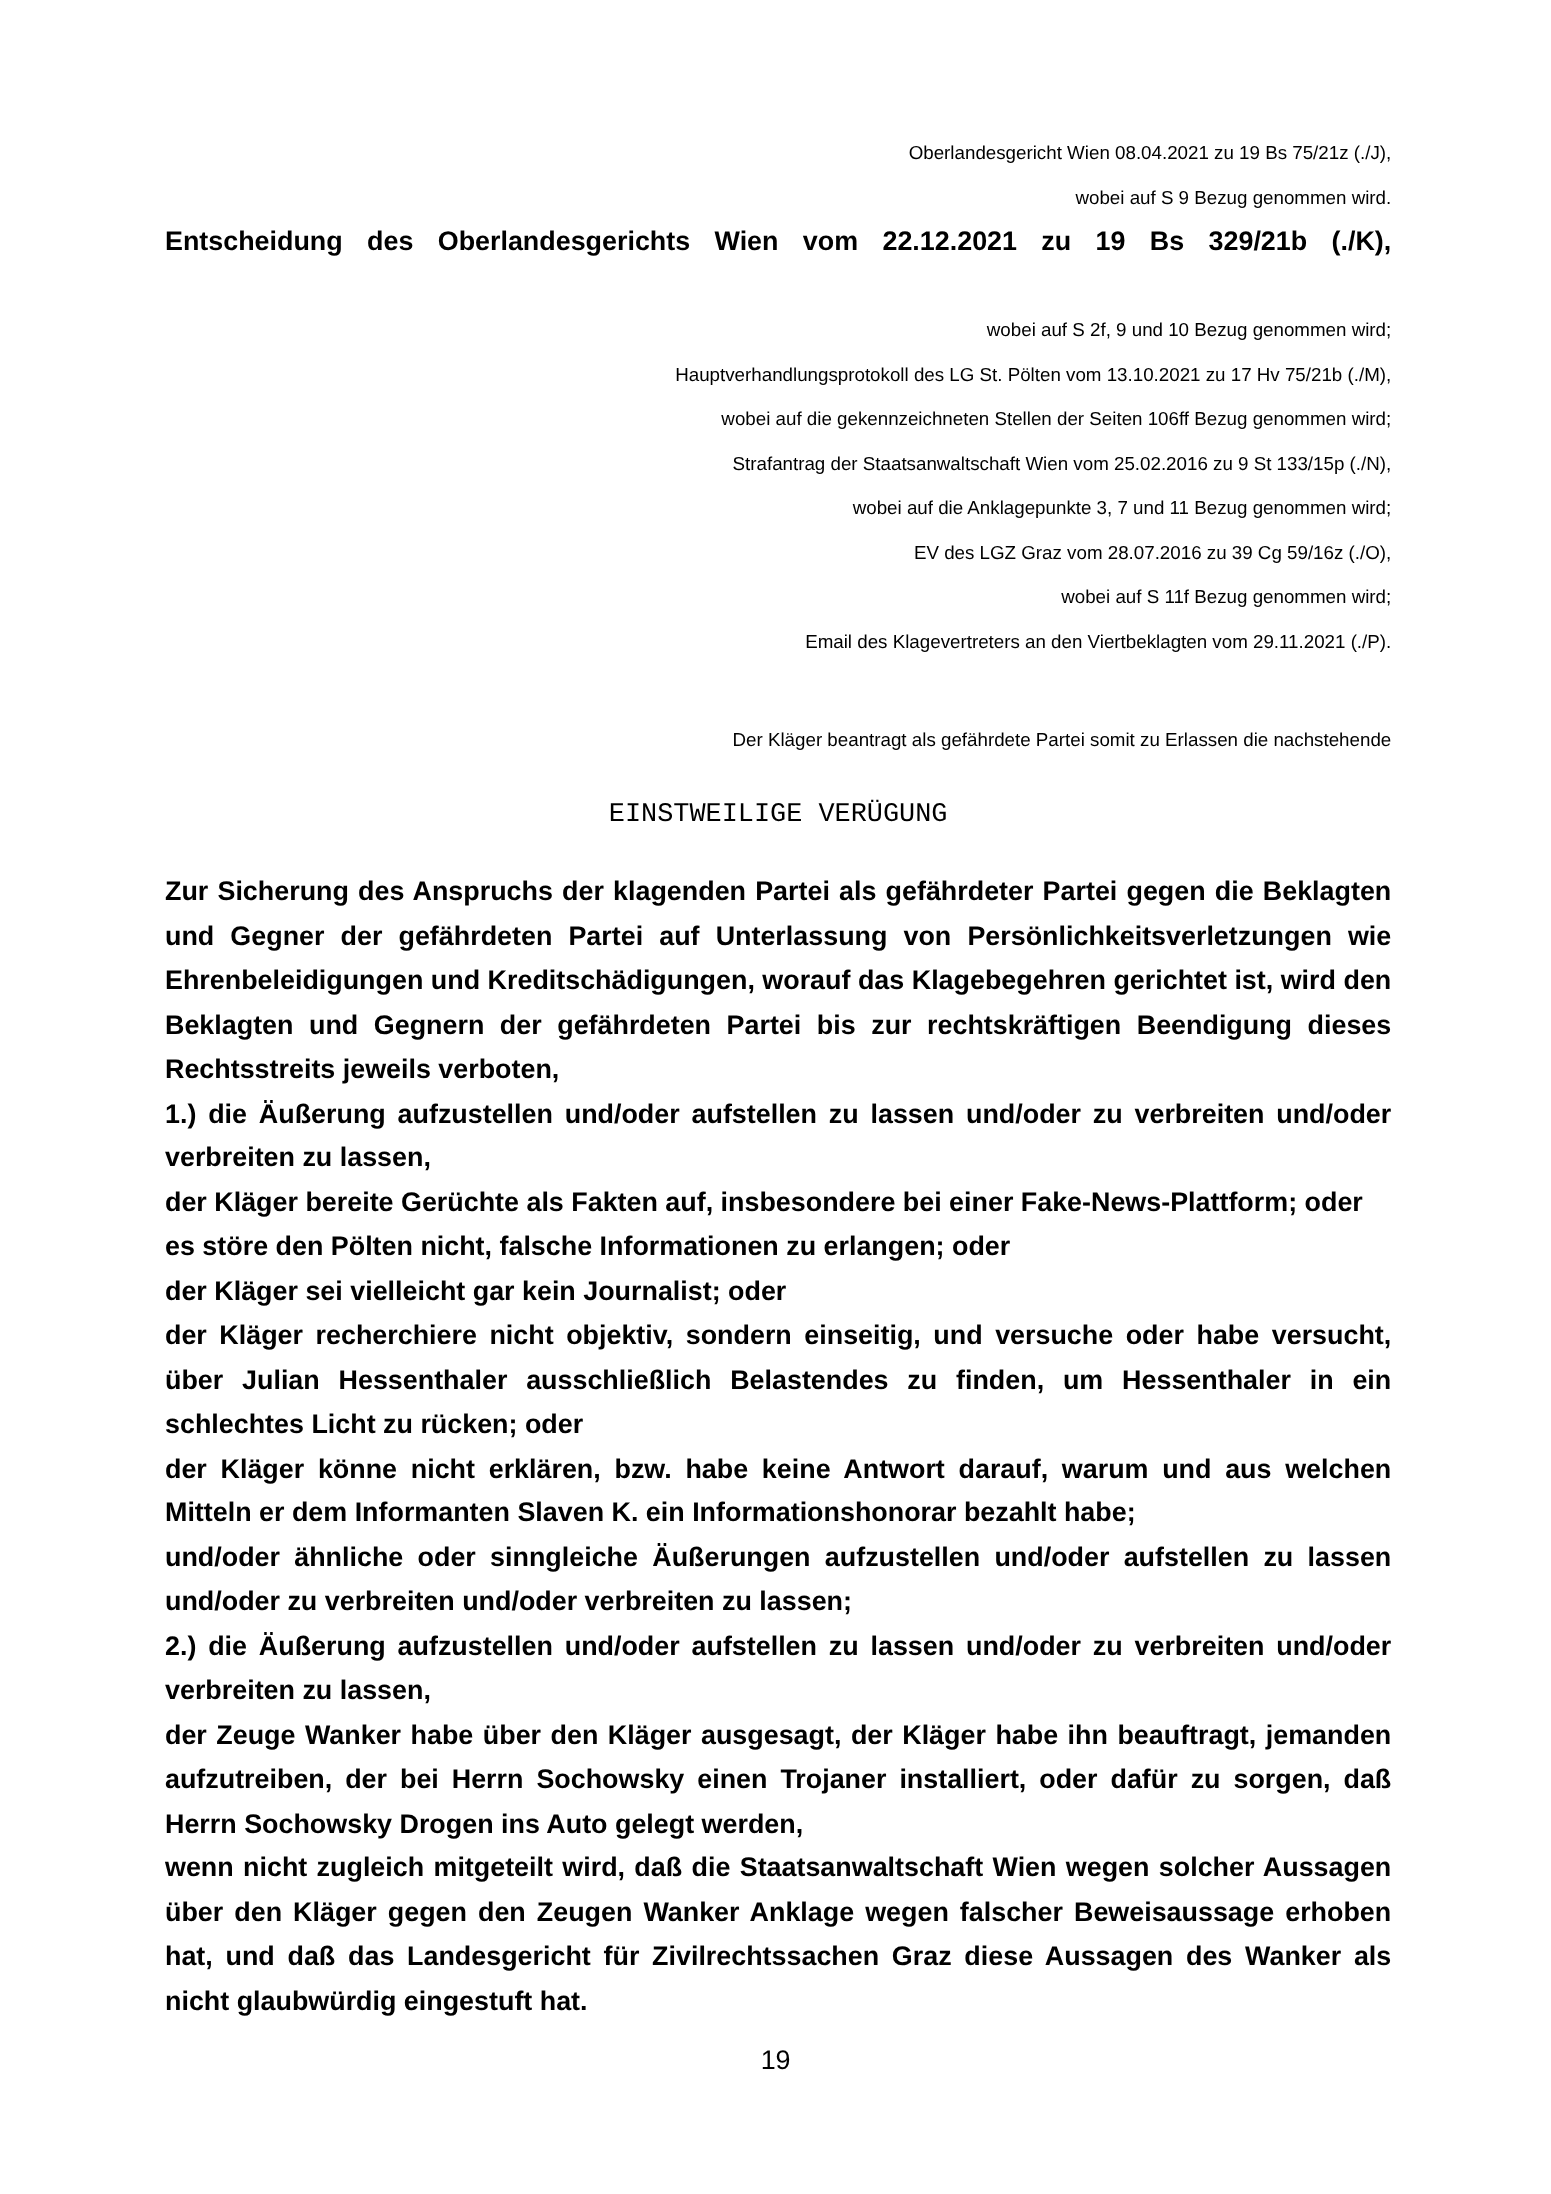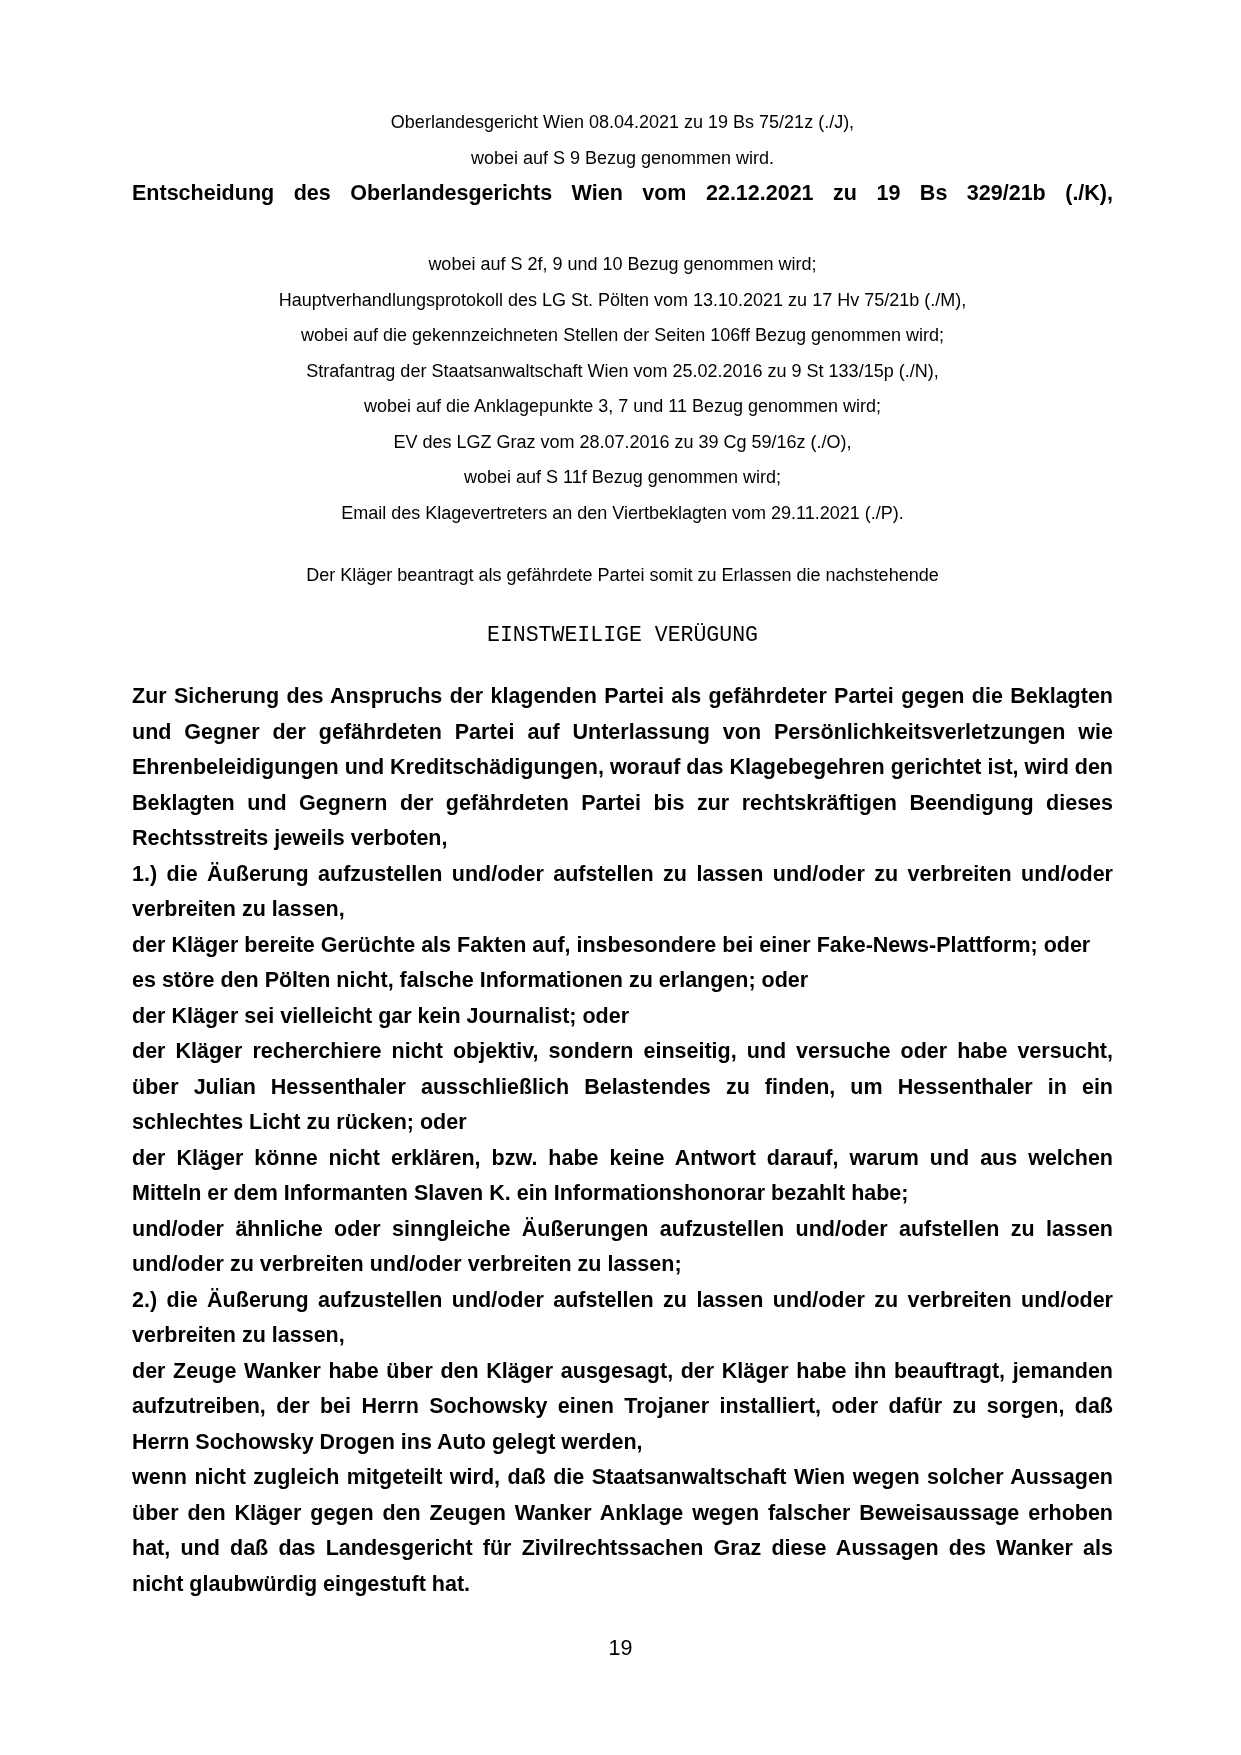--- a/index.html
+++ b/index.html
@@ -15,35 +15,35 @@
     position: relative;
   }
   .page {
     box-sizing: border-box;
     width: 1241px;
     height: 1755px;
     padding: 105px 128px 0 132px;
     position: relative;
   }
   .line {
-    font-size: 18px;
+    font-size: 15px;
     line-height: 35.5px;
-    text-align: center;
+    text-align: right;
     white-space: pre-wrap;
   }
   .block {
     font-size: 21.5px;
     line-height: 35.5px;
     text-align: justify;
     text-justify: inter-word;
     margin: 0;
     font-weight: bold;
   }
   .gap-before {
-    margin-top: 27px;
+    margin-top: 44px;
   }
   .centered {
     font-size: 21.5px;
     line-height: 35.5px;
     text-align: center;
     margin-top: 24px;
     font-family: Liberation Mono, monospace;
   }
   .after-heading {
     margin-top: 26px;

